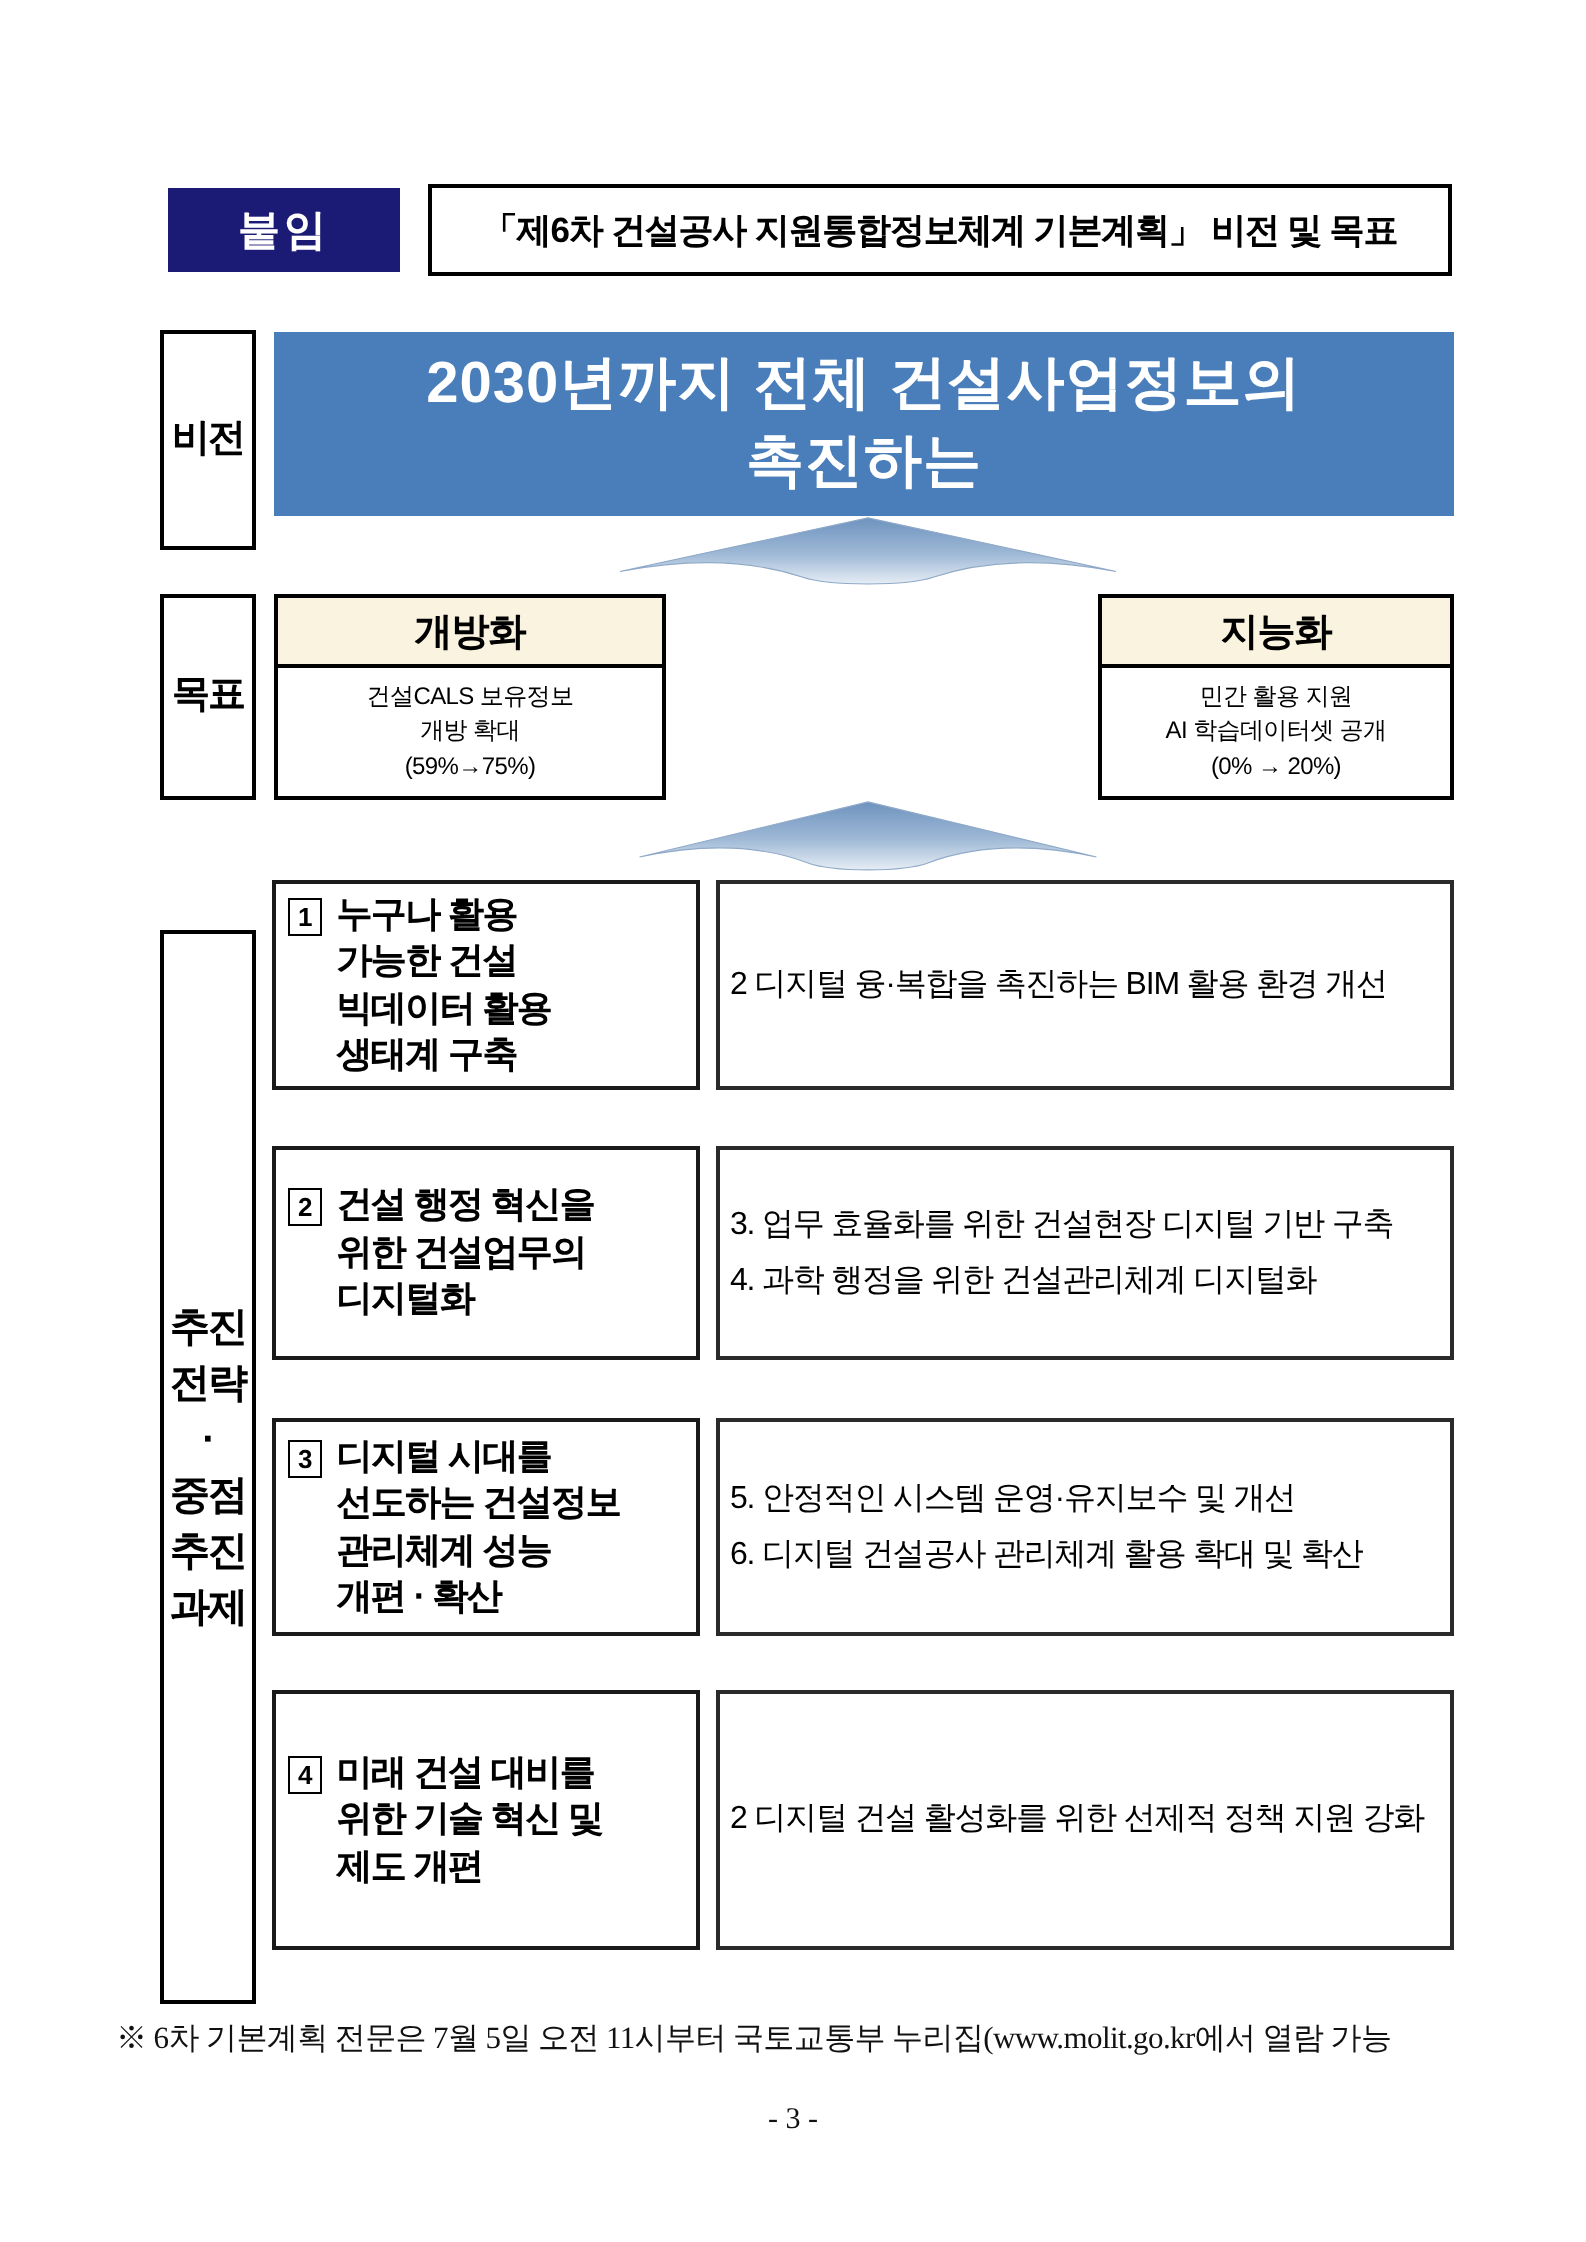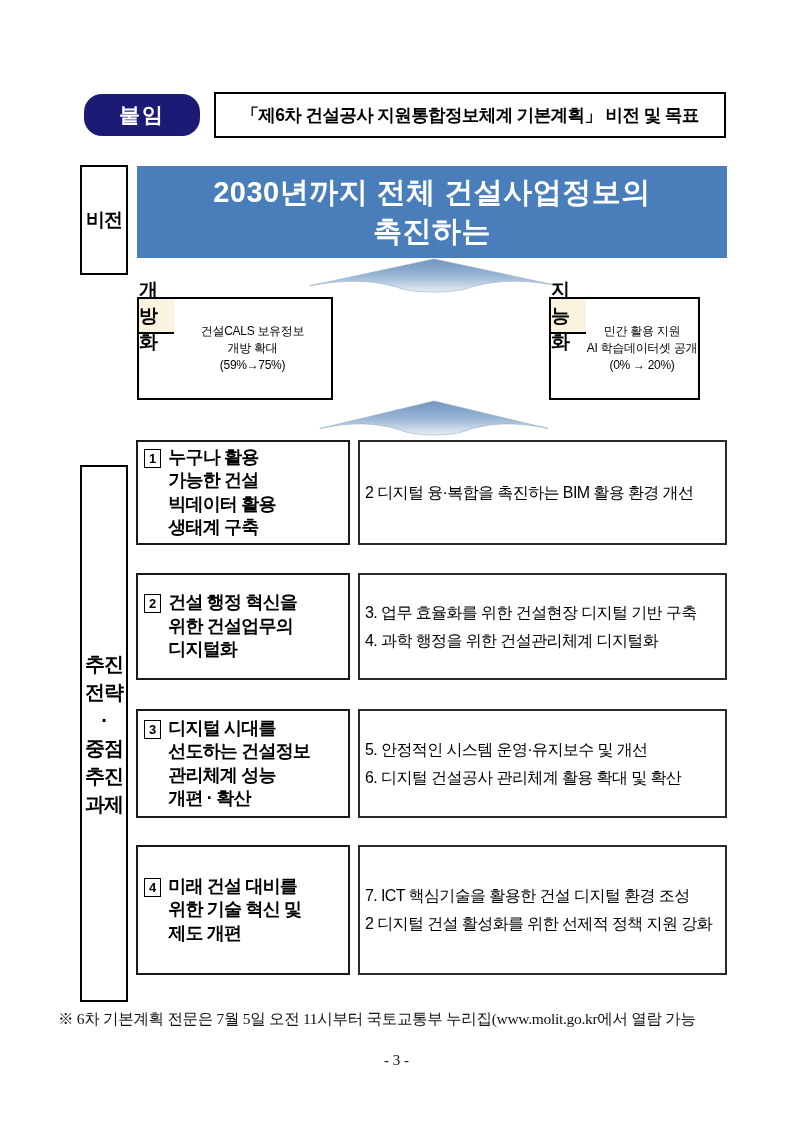--- a/index.html
+++ b/index.html
@@ -14,21 +14,21 @@
   .page{
     position:relative;width:793px;height:1121px;background:#ffffff;
     margin:0 auto;overflow:hidden;
   }
   .abs{position:absolute;}
 
   
   .badge{
     left:84px;top:94px;width:116px;height:42px;
     background:var(--badge_bg);color:#fff;font-weight:bold;font-size:21px;
-    display:flex;align-items:center;justify-content:center;letter-spacing:2px;border-radius:18px;
+    display:flex;align-items:center;justify-content:center;letter-spacing:2px;
   }
   .title-box{
     left:214px;top:92px;width:512px;height:46px;
     border:2.5px solid var(--line);
     display:flex;align-items:center;justify-content:center;
     font-weight:bold;font-size:17.5px;letter-spacing:-0.6px;white-space:nowrap;
   }
 
   
   .side-label{
@@ -51,35 +51,35 @@
   }
 
   
   .arrow{pointer-events:none;}
   .arrow-1{left:308px;top:258px;width:252px;height:37px;}
   .arrow-2{left:318px;top:400px;width:232px;height:38px;}
 
   
   .goal-col{
     top:297px;height:103px;border:2px solid var(--line);
-    display:flex;flex-direction:row;
+    display:flex;flex-direction:column;
   }
   .goal-col .g-head{
     height:35px;flex:0 0 35px;background:var(--goal_header_bg);
     border-bottom:2px solid var(--line);
     display:flex;align-items:center;justify-content:center;
     font-weight:bold;font-size:19px;letter-spacing:-0.5px;
   }
   .goal-col .g-body{
     flex:1;display:flex;align-items:center;justify-content:center;text-align:center;
     font-size:12px;line-height:1.42;white-space:pre-line;letter-spacing:-0.3px;
   }
   .goal-1{left:137px;width:196px;}
   .goal-2{left:343px;width:196px;}
-  .goal-3{left:549px;width:151px;}
+  .goal-3{left:549px;width:178px;}
 
   
   .strat-left{
     left:136px;width:214px;border:2.5px solid #1a1a1a;
     display:flex;align-items:center;padding:4px 6px;
   }
   .strat-left .inner{display:flex;align-items:flex-start;gap:7px;}
   .numbox{
     border:1.5px solid var(--line);font-size:13px;font-weight:bold;
     padding:0 4px;line-height:17px;margin-top:3px;flex:0 0 auto;
@@ -128,20 +128,21 @@
     <defs>
       <linearGradient id="ag1" x1="0" y1="0" x2="0" y2="1">
         <stop offset="0" stop-color="#6E93BF"></stop>
         <stop offset="0.55" stop-color="#9FB9D6"></stop>
         <stop offset="1" stop-color="#E6EDF5"></stop>
       </linearGradient>
     </defs>
     <path d="M130 1 L258 30 C213 21 184 26 164 33 C150 38 110 38 96 33 C76 26 47 21 2 30 Z" fill="url(#ag1)" stroke="#8FA9C8" stroke-width="0.6"></path>
   </svg>
 
+  <div class="abs side-label goal-label">목표</div>
 
   <div class="abs goal-col goal-1">
     <div class="g-head">개방화</div>
     <div class="g-body">건설CALS 보유정보
 개방 확대
 (59%→75%)</div>
   </div>
   <div class="abs goal-col goal-3">
     <div class="g-head">지능화</div>
     <div class="g-body">민간 활용 지원
@@ -209,20 +210,19 @@
 
   <div class="abs strat-left row4">
     <div class="inner">
       <span class="numbox">4</span>
       <span class="strat-title">미래 건설 대비를
 위한 기술 혁신 및
 제도 개편</span>
     </div>
   </div>
   <div class="abs strat-right row4">
-    <div class="task">7. ICT 핵심기술을 활용한 건설 디지털 환경 조성</div>
     <div class="task">2 디지털 건설 활성화를 위한 선제적 정책 지원 강화</div>
   </div>
 
   <div class="abs footnote">※ 6차 기본계획 전문은 7월 5일 오전 11시부터 국토교통부 누리집(www.molit.go.kr에서 열람 가능</div>
   <div class="abs pagenum">- 3 -</div>
 
 </div>
 
 </body></html>

